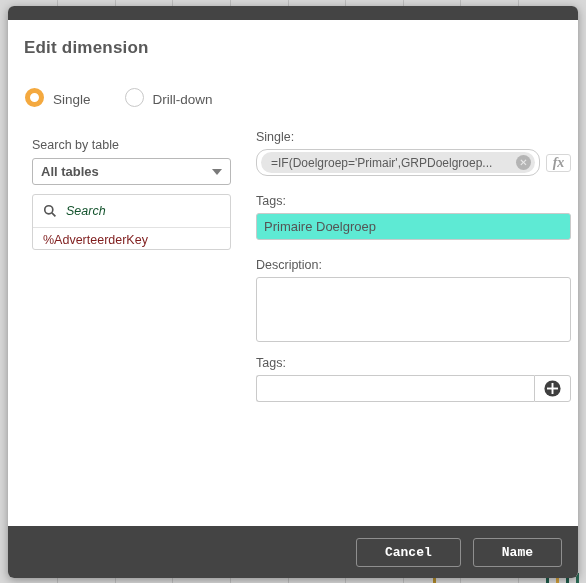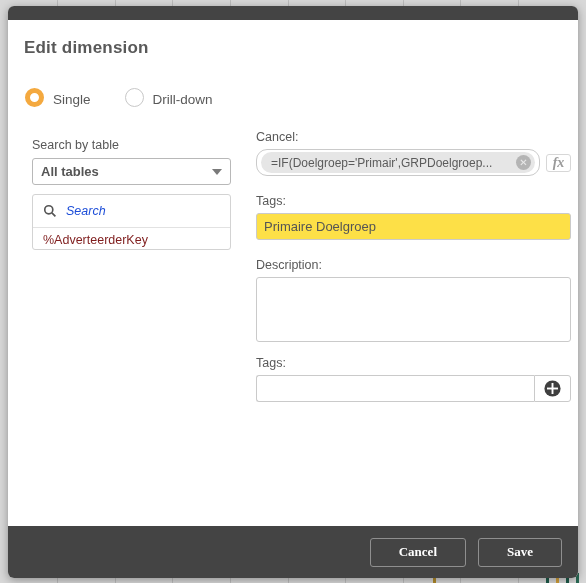--- a/index.html
+++ b/index.html
@@ -169,21 +169,21 @@
     border-bottom: 1px solid #e2e2e2;
     display: flex;
     align-items: center;
     padding: 0 10px;
     gap: 9px;
     box-sizing: border-box;
   }
   .search-ph {
     font-size: 12.5px;
     font-style: italic;
-    color: #1d4ed8;
+    color: #14532d;
   }
   .list-item {
     font-size: 12.5px;
     color: #7f1d1d;
     padding: 5px 10px 0 10px;
     white-space: nowrap;
   }
 
   
   #right {
@@ -259,21 +259,21 @@
     color: #9a9a9a;
     cursor: pointer;
   }
 
   .text-input {
     width: 100%;
     height: 27px;
     box-sizing: border-box;
     border: 1px solid #cacaca;
     border-radius: 3px;
-    background: #fde047;
+    background: #5eead4;
     display: flex;
     align-items: center;
     padding: 0 7px;
     font-size: 13px;
     color: #555;
   }
   .textarea {
     width: 100%;
     height: 65px;
     box-sizing: border-box;
@@ -312,21 +312,21 @@
   .fbtn {
     min-width: 68px;
     height: 29px;
     box-sizing: border-box;
     border: 1px solid #8f8f8f;
     border-radius: 3px;
     background: transparent;
     color: #ffffff;
     font-size: 13px;
     font-weight: bold;
-    font-family: Liberation Serif, serif;
+    font-family: Liberation Mono, monospace;
     cursor: pointer;
     padding: 0 28px;
   }
 </style>
 </head>
 <body>
 
 <div id="backdrop">
   <div class="vline" style="left:57px"></div>
   <div class="vline" style="left:115px"></div>
@@ -376,21 +376,21 @@
           <circle cx="6.6" cy="6.6" r="4.6" fill="none" stroke="#555" stroke-width="1.9"></circle>
           <line x1="10.2" y1="10.2" x2="14.2" y2="14.2" stroke="#555" stroke-width="1.9"></line>
         </svg>
         <span class="search-ph">Search</span>
       </div>
       <div class="list-item">%AdverteerderKey</div>
     </div>
 
     <div id="right">
 
-      <div class="fld-label">Cancel:</div>
+      <div class="fld-label">Single:</div>
       <div class="field-row">
         <div class="field-input">
           <div class="chip">
             <span class="chip-text">=IF(Doelgroep='Primair',GRPDoelgroep...</span>
             <span class="chip-x">✕</span>
           </div>
         </div>
         <div class="fx-btn">
           <span>fx</span>
         </div>
@@ -420,16 +420,16 @@
             <rect x="4.2" y="9" width="11.6" height="2" fill="#ffffff"></rect>
           </svg>
         </div>
       </div>
 
     </div>
   </div>
 
   <div id="footer">
     <button class="fbtn">Cancel</button>
-    <button class="fbtn">Save</button>
+    <button class="fbtn">Name</button>
   </div>
 
 </div>
 
 </body></html>

